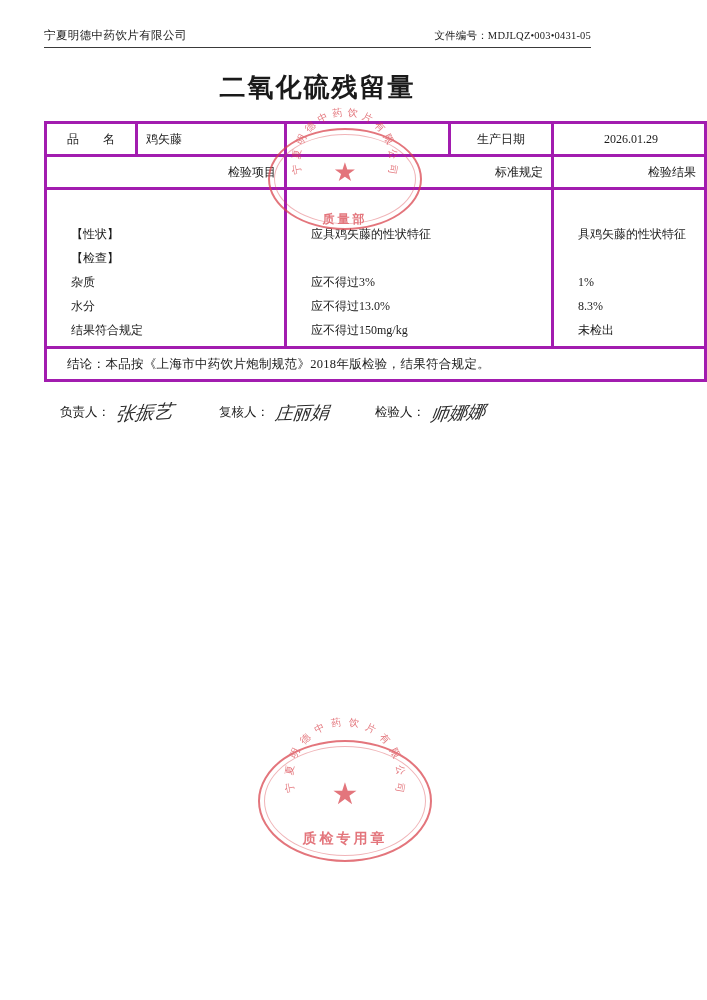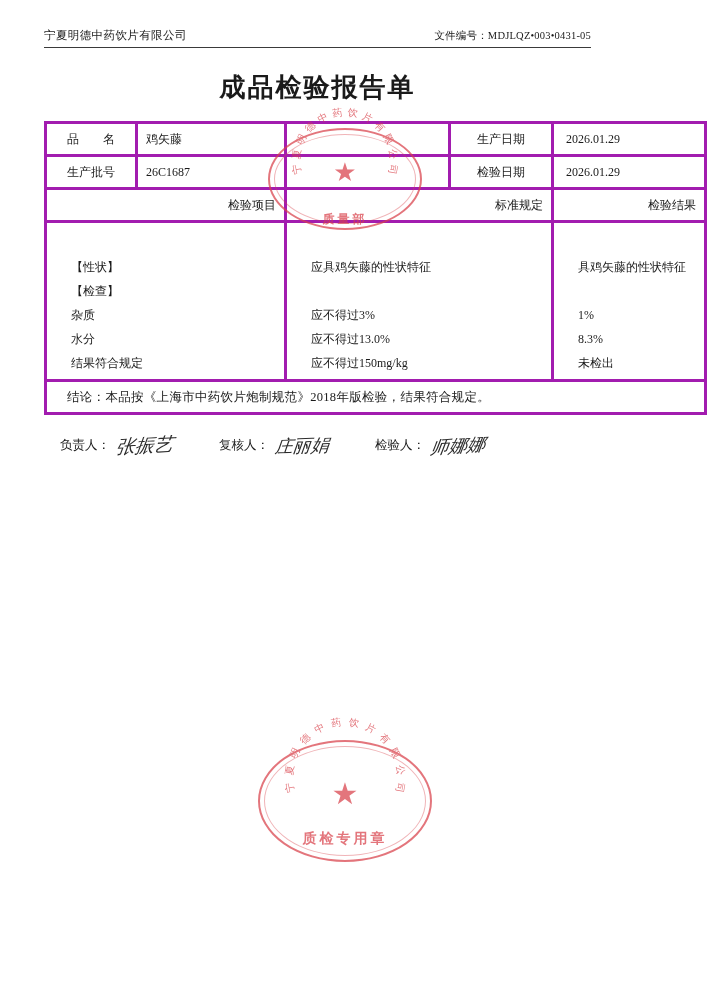--- a/index.html
+++ b/index.html
@@ -57,21 +57,21 @@
     border: 3px solid #a21caf;
     padding: 4px 8px;
     height: 22px;
     vertical-align: middle;
     background: transparent;
   }
   .lbl { width: 72px; text-align: center; white-space: nowrap; }
   .val-wide { width: 130px; }
   .mid-blank { width: 145px; }
   .lbl2 { width: 84px; text-align: center; white-space: nowrap; }
-  .val2 { width: 130px; padding-left: 12px !important; }
+  .val2 { width: 130px; padding-left: 12px !important; text-align: center; }
 
   .rownum td {
     text-align: center;
     letter-spacing: 1px;
   }
   .rownum .rn-label { text-align: left; padding-left: 20px !important; }
 
   
   .grid-head td {
     height: 30px;
@@ -194,36 +194,29 @@
 </head>
 <body>
 
 <div class="page">
 
   <div class="doc-header">
     <div class="company">宁夏明德中药饮片有限公司</div>
     <div class="docno">文件编号：MDJLQZ•003•0431-05</div>
   </div>
 
-  <div class="doc-title">成品检验报告单</div>
+  <div class="doc-title">二氧化硫残留量</div>
 
   <table class="report">
     <tbody>
       <tr>
         <td class="lbl">品　　名</td>
         <td class="val-wide">鸡矢藤</td>
         <td class="mid-blank"></td>
         <td class="lbl2">生产日期</td>
-        <td class="val2">2026.01.29</td>
-      </tr>
-      <tr>
-        <td class="lbl">生产批号</td>
-        <td class="val-wide">26C1687</td>
-        <td class="mid-blank"></td>
-        <td class="lbl2">检验日期</td>
         <td class="val2">2026.01.29</td>
       </tr>
       <tr class="grid-head">
         <td class="col-item" colspan="2">检验项目</td>
         <td class="col-std" colspan="2">标准规定</td>
         <td class="col-res">检验结果</td>
       </tr>
       <tr class="grid-body">
         <td colspan="2">
           <div class="cellpad">

